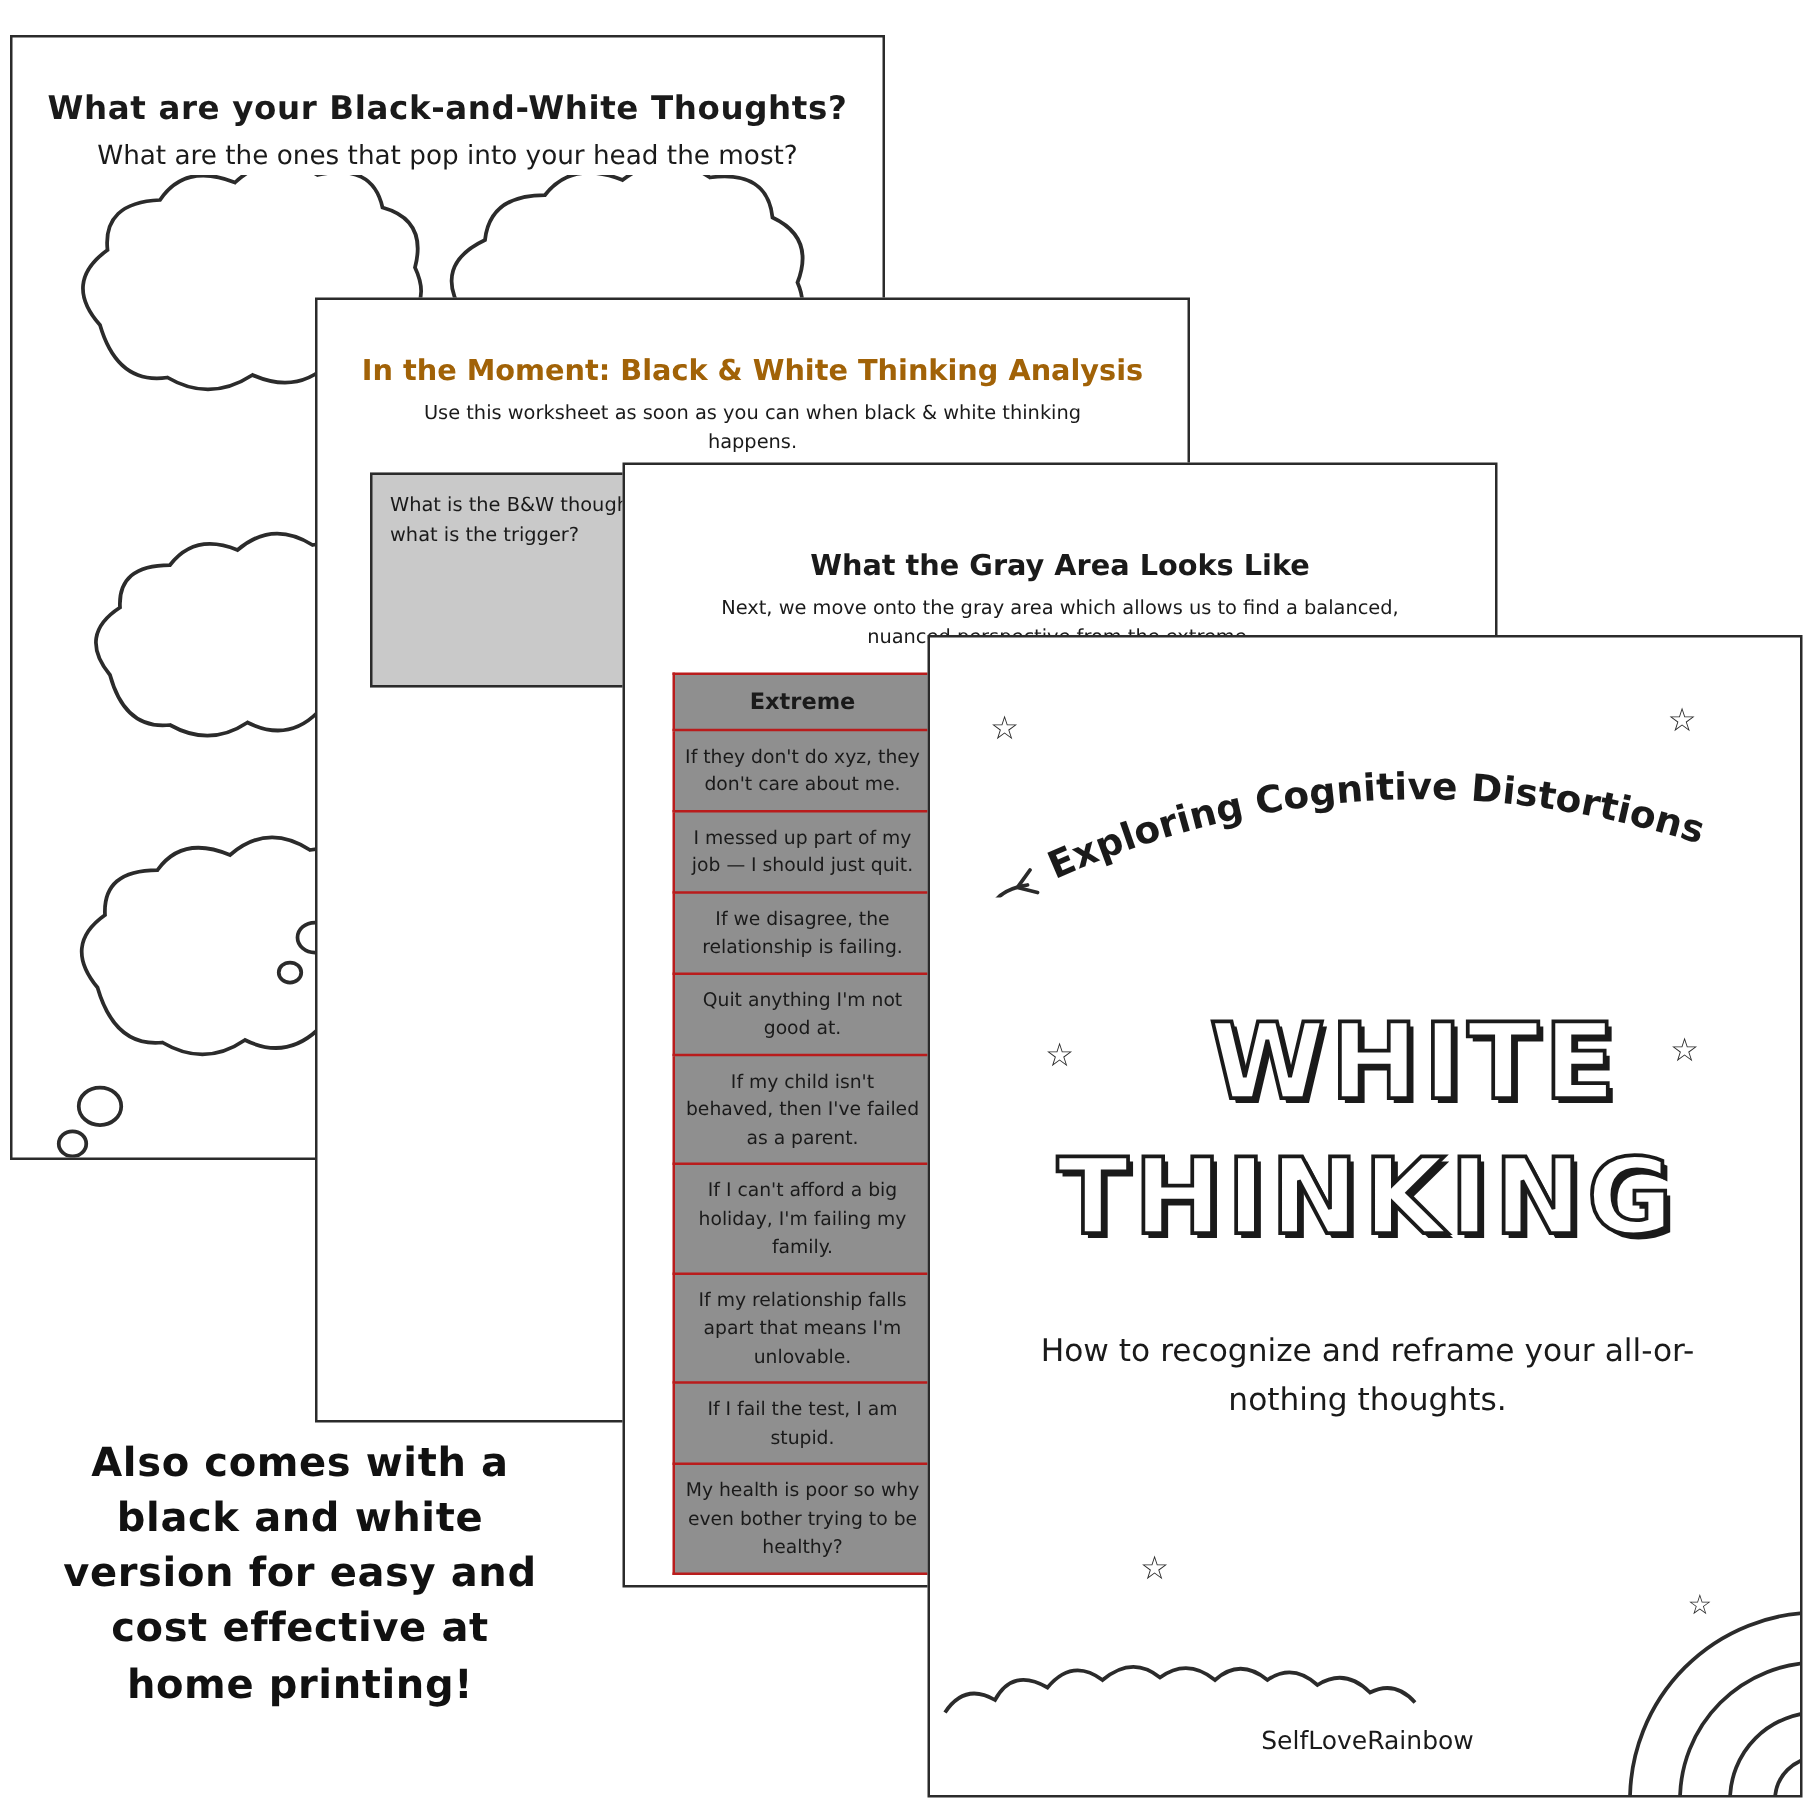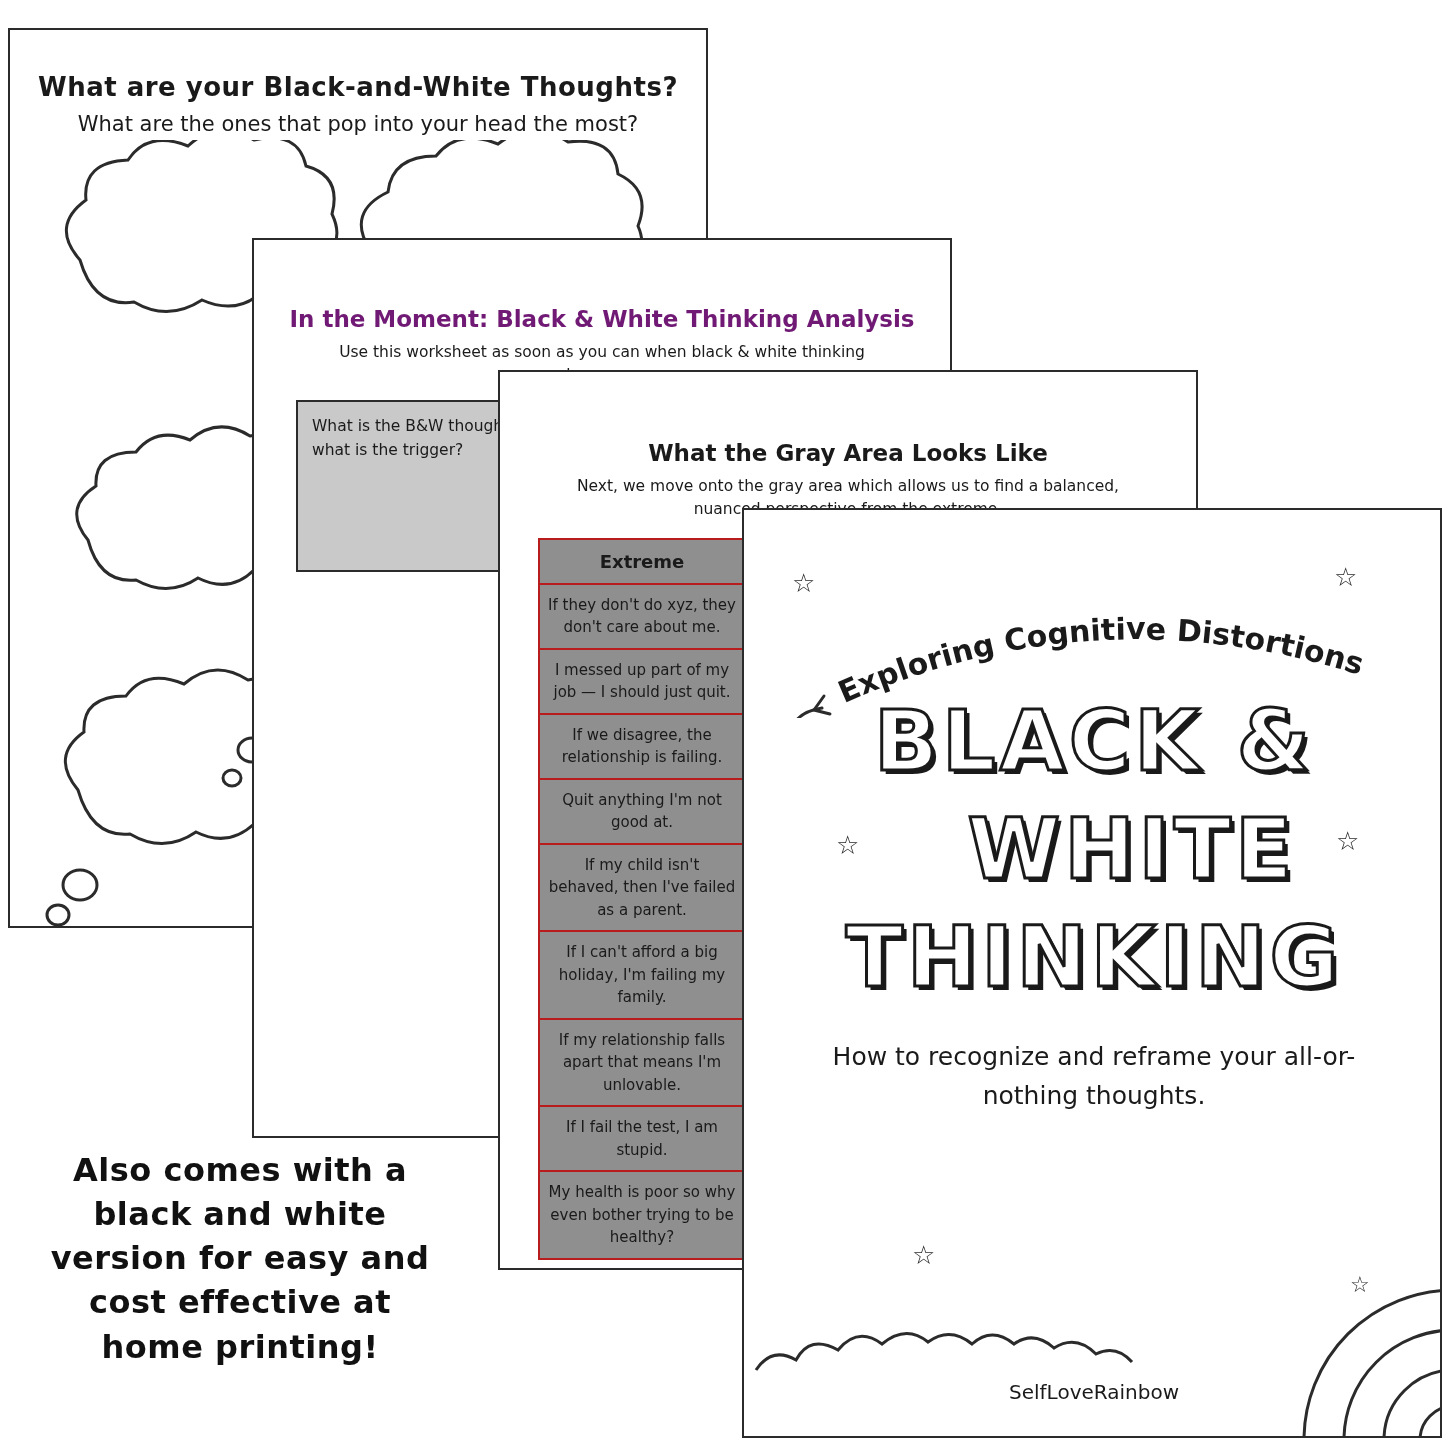--- a/index.html
+++ b/index.html
@@ -61,22 +61,22 @@
   #sheet-analysis {
     left: 252px;
     top: 238px;
     width: 700px;
     height: 900px;
   }
   #sheet-analysis .title {
     text-align: center;
     font-size: 23px;
     font-weight: 700;
-    margin-top: 66px;
-    color: #701a75;
+    margin-top: 44px;
+    color: #a16207;
   }
   #sheet-analysis .subtitle {
     text-align: center;
     font-size: 15.5px;
     line-height: 1.5;
     margin-top: 9px;
     padding: 0 70px;
     color: #1a1a1a;
   }
   .an-row {
@@ -199,21 +199,21 @@
     text-shadow:
        4px 4px 0 #1a1a1a,
        5px 5px 0 #ffffff;
     font-family: "DejaVu Sans", sans-serif;
   }
   #cover-line1 { position: absolute; top: 182px; width: 700px; font-size: 84px; }
   #cover-line2 { position: absolute; top: 290px; width: 776px; font-size: 84px; }
   #cover-line3 { position: absolute; top: 398px; width: 700px; font-size: 84px; }
   .cover-sub {
     position: absolute;
-    top: 528px;
+    top: 552px;
     width: 700px;
     text-align: center;
     font-size: 25px;
     line-height: 1.55;
     color: #1a1a1a;
     padding: 0 54px;
     box-sizing: border-box;
   }
   .brand {
     position: absolute;
@@ -368,21 +368,20 @@
         </defs>
         <text font-family="DejaVu Sans, sans-serif" font-size="30" font-weight="700" fill="#1a1a1a">
           <textPath href="#arcpath" startOffset="2%" id="kicker-textpath">Exploring Cognitive Distortions</textPath>
         </text>
         <g fill="none" stroke="#2b2b2b" stroke-width="3" stroke-linecap="round">
           <path d="M78,140 q-38,6 -30,42 q6,22 28,12 q14,-10 -2,-18 q-16,-6 -18,12"></path>
           <path d="M80,128 l-10,14 l16,4"></path>
         </g>
       </svg>
 
-      <div class="bigword" id="cover-line1">BLACK &amp;</div>
       <div class="bigword" id="cover-line2">WHITE</div>
       <div class="bigword" id="cover-line3">THINKING</div>
 
       <div class="cover-sub">How to recognize and reframe your all-or-nothing thoughts.</div>
 
       <span class="star" style="left:48px; top:58px;">☆</span>
       <span class="star" style="left:590px; top:52px;">☆</span>
       <span class="star" style="left:92px; top:320px;">☆</span>
       <span class="star" style="left:592px; top:316px;">☆</span>
       <span class="star" style="left:168px; top:730px;">☆</span>

